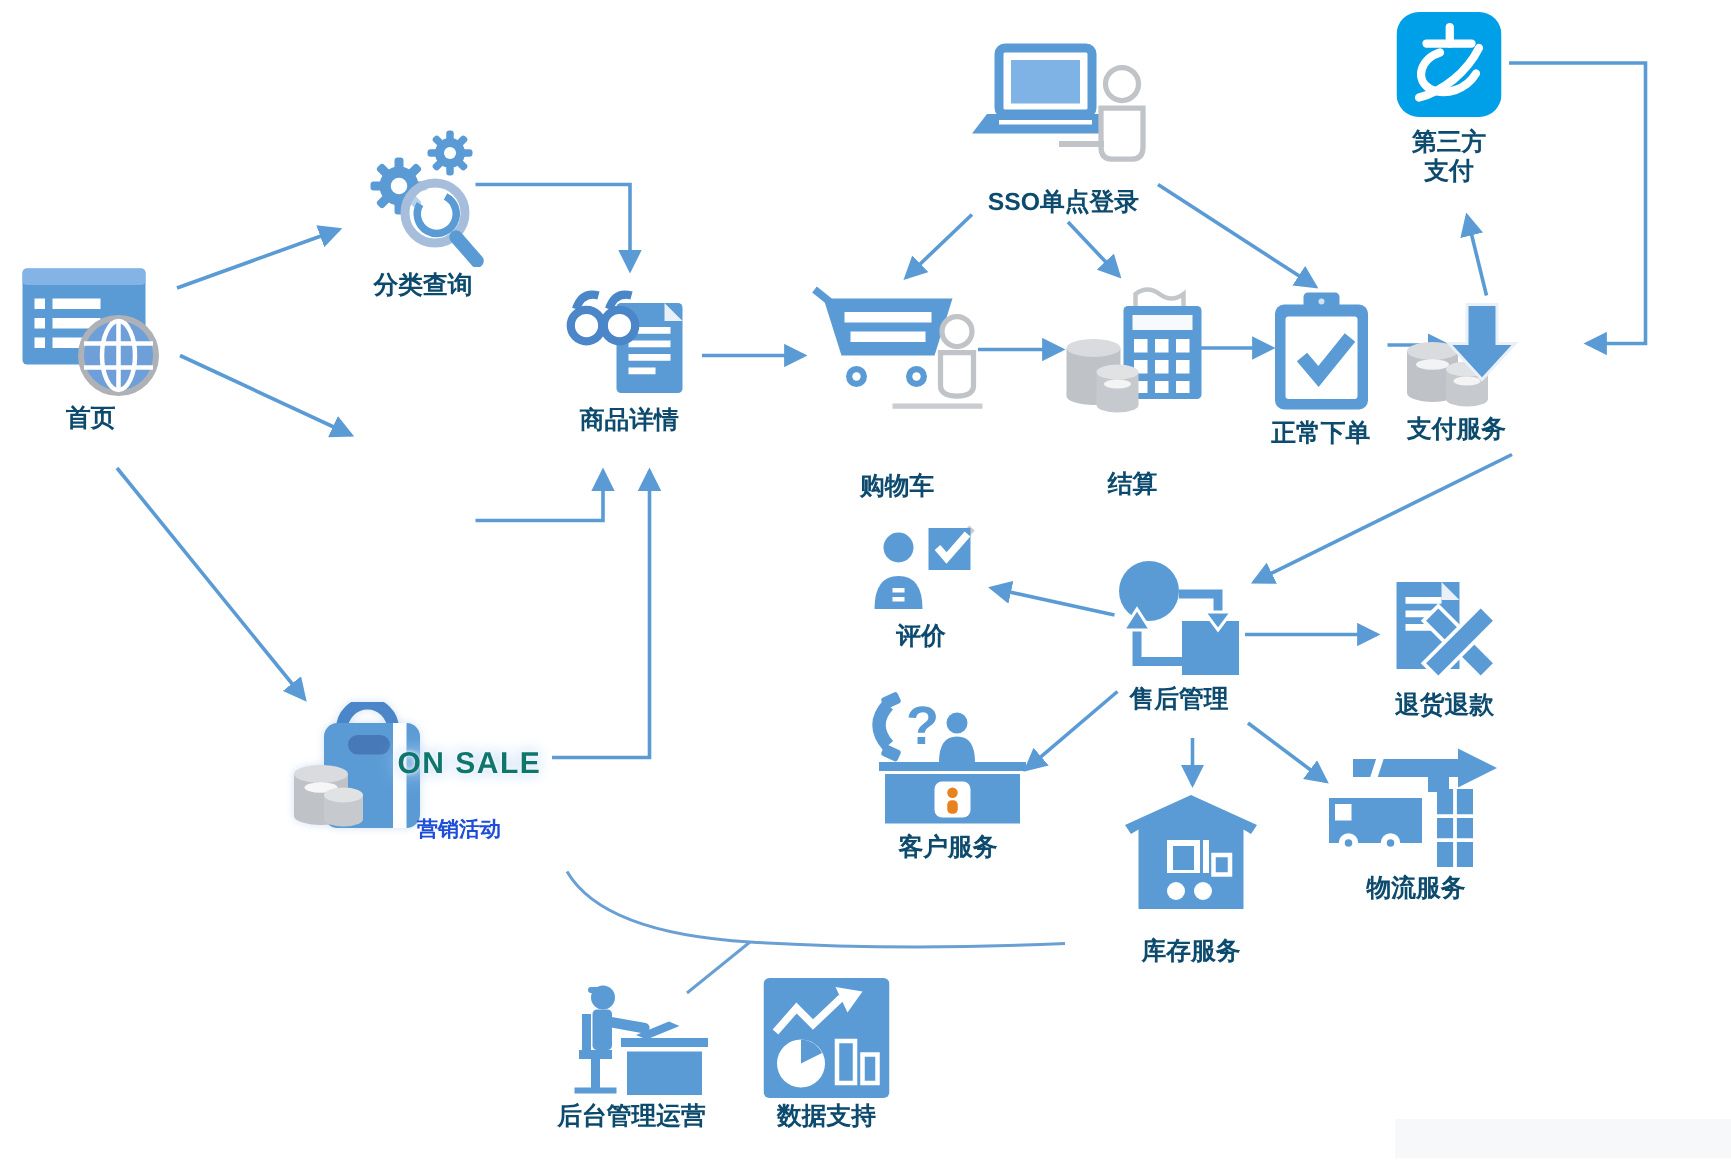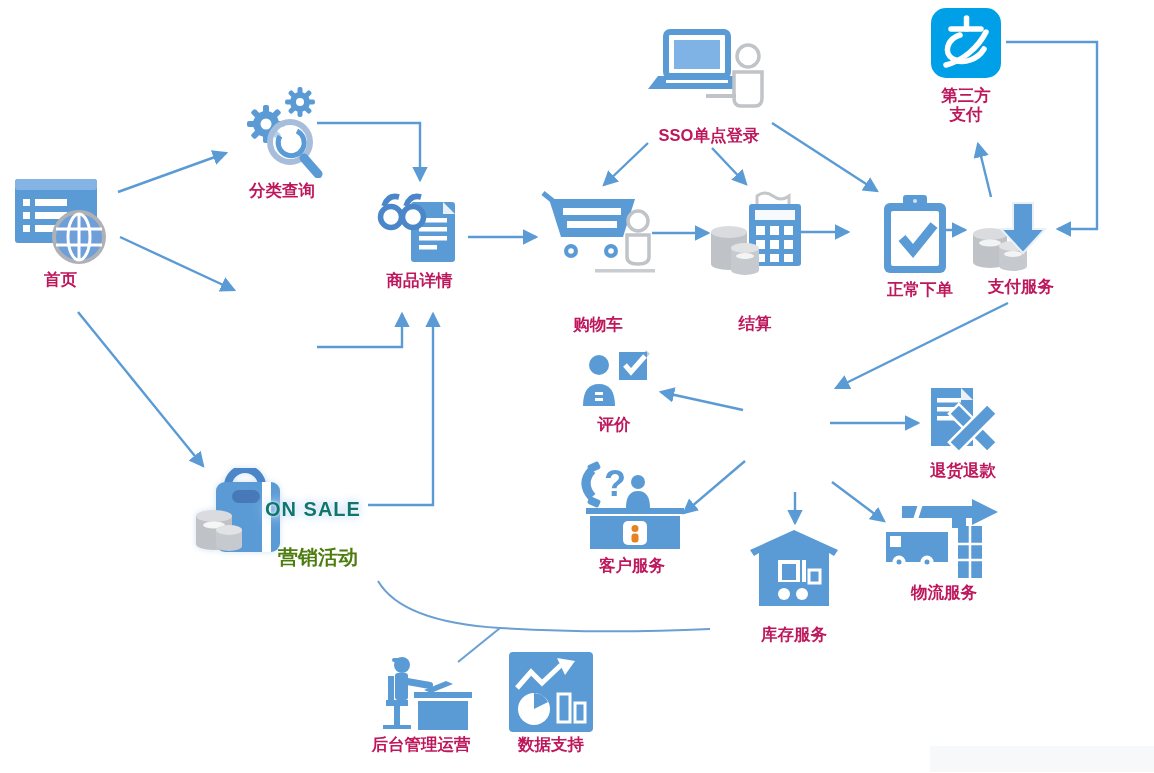--- a/index.html
+++ b/index.html
@@ -1,24 +1,24 @@
 <!DOCTYPE html>
 <html><head>
 <meta charset="utf-8">
 <style>
   html,body{margin:0;padding:0;background:#fff;}
   #canvas{position:relative;width:1154px;height:773px;background:#fff;overflow:hidden;
           font-family:"Liberation Sans",sans-serif;}
   #wires{position:absolute;left:0;top:0;z-index:2;}
   .node{position:absolute;display:flex;flex-direction:column;align-items:center;z-index:3;}
-  .lbl{font-weight:bold;font-size:16.5px;color:#be185d;margin-top:3px;white-space:nowrap;
+  .lbl{font-weight:bold;font-size:16.5px;color:#0c4a6e;margin-top:3px;white-space:nowrap;
        text-align:center;line-height:19px;}
   .onsale{position:absolute;font-weight:bold;font-size:20px;color:#0f766e;letter-spacing:1px;
           text-shadow:0 0 3px #fff,0 0 9px #b9d4f2,0 0 14px #cfe2f6;white-space:nowrap;}
-  .mk-label{position:absolute;font-weight:bold;font-size:20px;color:#4d7c0f;white-space:nowrap;}
+  .mk-label{position:absolute;font-weight:bold;font-size:14px;color:#1d4ed8;white-space:nowrap;}
   .watermark{position:absolute;left:930px;top:746px;width:224px;height:26px;background:#f7f8f9;}
   svg{display:block;}
 </style>
 </head>
 <body>
 
 <div id="canvas">
 
   <svg id="wires" width="1154" height="773">
     <defs>
@@ -188,32 +188,32 @@
         <path d="M20,21 H50"></path>
         <path d="M35.5,10 V21"></path>
         <path d="M29,27 C16,31 12,45 22,51 C33,57 47,51 53,41"></path>
         <path d="M55,24 C47,40 31,53 15,57"></path>
       </g>
     </svg>
     <span class="lbl" style="margin-top:8px;">第三方</span>
     <span class="lbl" style="margin-top:0;">支付</span>
   </div>
 
-  <div class="node" style="left:868px;top:193px;width:85px;align-items:flex-end;">
+  <div class="node" style="left:838px;top:193px;width:85px;">
     <svg width="76" height="84">
       <rect x="7" y="10" width="62" height="70" rx="6" fill="#5b9bd5"></rect>
       <rect x="14" y="18" width="48" height="55" rx="2" fill="#fff"></rect>
       <rect x="26" y="2" width="24" height="13" rx="3" fill="#5b9bd5"></rect>
       <circle cx="38" cy="8" r="2" fill="#cfe3f5"></circle>
       <path d="M25,45 l11,13 l21,-26" stroke="#5b9bd5" stroke-width="9" fill="none"></path>
     </svg>
     <span class="lbl">正常下单</span>
   </div>
 
-  <div class="node" style="left:956px;top:196px;width:98px;align-items:flex-end;">
+  <div class="node" style="left:922px;top:196px;width:98px;">
     <svg width="95" height="78">
       <g>
         <rect x="14" y="38" width="34" height="28" fill="#bfc2c6"></rect>
         <ellipse cx="31" cy="66" rx="17" ry="6" fill="#bfc2c6"></ellipse>
         <ellipse cx="31" cy="38" rx="17" ry="6" fill="#d9dbde"></ellipse>
         <ellipse cx="31" cy="47" rx="11" ry="3.5" fill="#fff" opacity="0.8"></ellipse>
         <rect x="40" y="50" width="28" height="20" fill="#c6c9cd"></rect>
         <ellipse cx="54" cy="70" rx="14" ry="5" fill="#c6c9cd"></ellipse>
         <ellipse cx="54" cy="50" rx="14" ry="5" fill="#e0e2e4"></ellipse>
         <ellipse cx="54" cy="58" rx="9" ry="3" fill="#fff" opacity="0.8"></ellipse>
@@ -229,20 +229,31 @@
       <rect x="42" y="4" width="28" height="28" fill="#5b9bd5"></rect>
       <path d="M48,17 l6,7 l14,-16" stroke="#fff" stroke-width="5" fill="none"></path>
       <circle cx="22" cy="17" r="10" fill="#5b9bd5"></circle>
       <path d="M6,58 q0,-22 16,-22 q16,0 16,22 z" fill="#5b9bd5"></path>
       <rect x="18" y="44" width="8" height="3" fill="#fff"></rect>
       <rect x="18" y="50" width="8" height="3" fill="#fff"></rect>
     </svg>
     <span class="lbl">评价</span>
   </div>
 
+  <div class="node" style="left:740px;top:370px;width:92px;">
+    <svg width="92" height="84">
+      <path d="M46,26 H72 V38" stroke="#5b9bd5" stroke-width="6" fill="none"></path>
+      <path d="M48,71 H18 V50" stroke="#5b9bd5" stroke-width="6" fill="none"></path>
+      <circle cx="26" cy="24" r="20" fill="#5b9bd5"></circle>
+      <rect x="48" y="44" width="38" height="36" fill="#5b9bd5"></rect>
+      <path d="M63,38 h18 l-9,12 z" fill="#5b9bd5" stroke="#fff" stroke-width="2"></path>
+      <path d="M9,50 h18 l-9,-14 z" fill="#5b9bd5" stroke="#fff" stroke-width="2"></path>
+    </svg>
+    <span class="lbl">售后管理</span>
+  </div>
 
   <div class="node" style="left:921px;top:384px;width:84px;">
     <svg width="84" height="74">
       <rect x="10" y="4" width="42" height="58" fill="#5b9bd5"></rect>
       <path d="M40,4 l12,12 h-12 z" fill="#e9f0f8"></path>
       <rect x="16" y="14" width="24" height="4.5" fill="#fff"></rect>
       <rect x="16" y="23" width="24" height="4.5" fill="#fff"></rect>
       <rect x="16" y="32" width="24" height="4.5" fill="#fff"></rect>
       <g transform="translate(52,44)">
         <rect x="-27" y="-7" width="54" height="14" fill="#5b9bd5" stroke="#fff" stroke-width="2.5" transform="rotate(45)"></rect>

